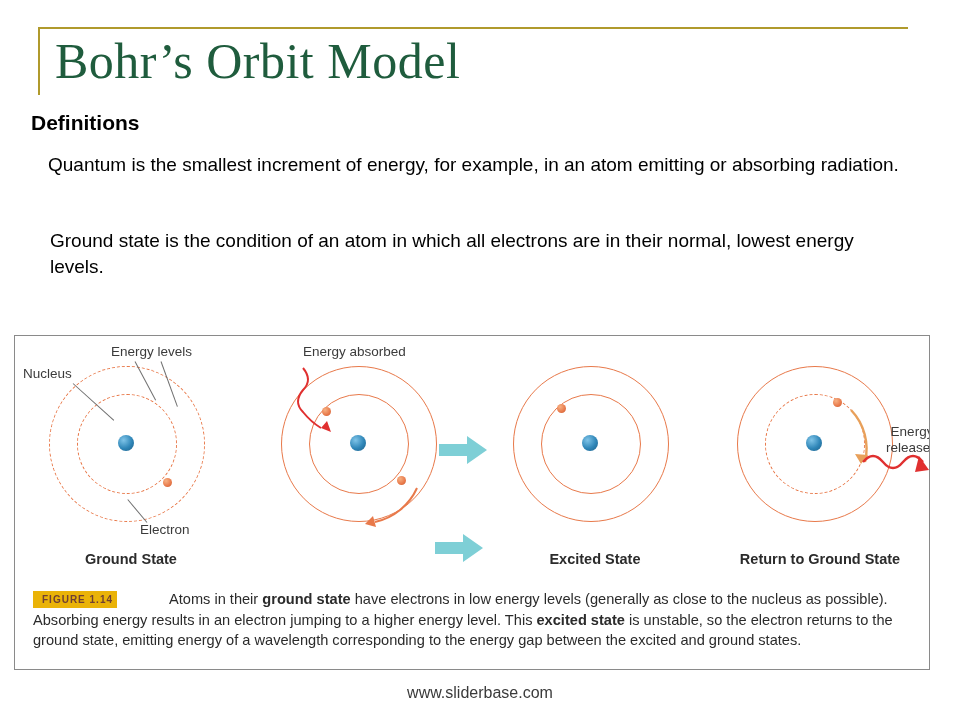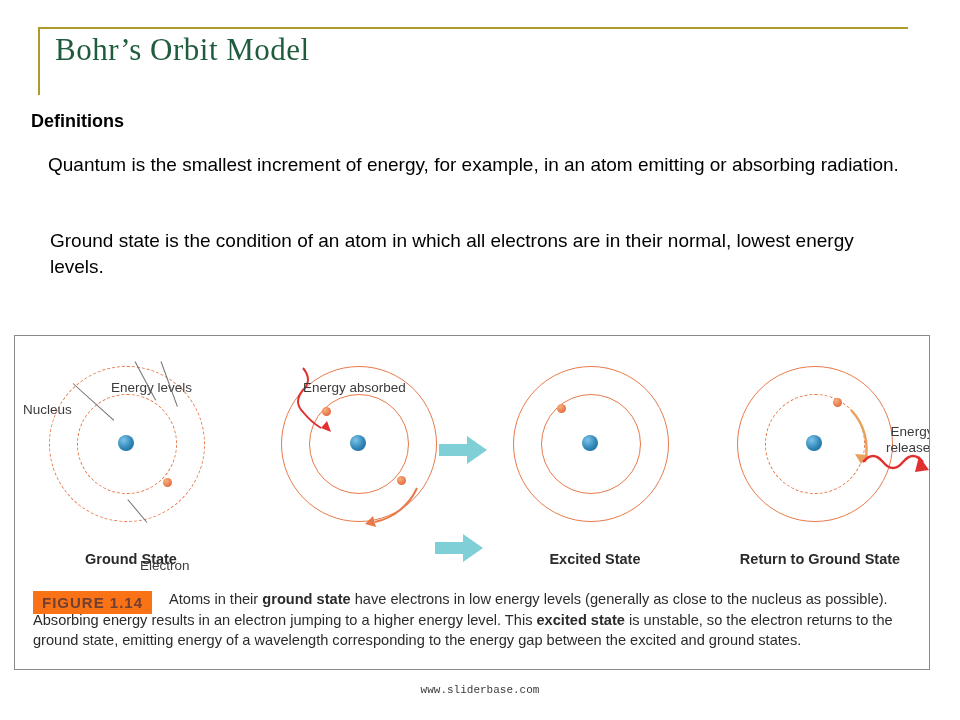--- a/index.html
+++ b/index.html
@@ -36,32 +36,32 @@
     top: 27px;
     width: 2px;
     height: 68px;
     background: #b09a2c;
   }
   .slide-title {
     position: absolute;
     left: 55px;
     top: 32px;
     font-family: "Liberation Serif", serif;
-    font-size: 31px;
+    font-size: 50px;
     color: #1f5c3d;
     letter-spacing: 0.5px;
     white-space: nowrap;
   }
 
   
   .definitions-heading {
     position: absolute;
     left: 31px;
     top: 111px;
-    font-size: 18px;
+    font-size: 21px;
     font-weight: bold;
     color: #000000;
   }
   .para {
     position: absolute;
     font-size: 19px;
     color: #000000;
     line-height: 1.38;
   }
   .para b { font-weight: normal; }
@@ -98,26 +98,26 @@
     position: absolute;
     left: 0;
     top: 250px;
     width: 914px;
     height: 83px;
   }
   .fig-tag {
     position: absolute;
     left: 18px;
     top: 5px;
-    background: #f97316;
+    background: #eab308;
     color: #6f4033;
-    font-size: 15px;
+    font-size: 10px;
     font-weight: bold;
     letter-spacing: 1px;
-    padding: 3px 9px 3px 9px;
+    padding: 3px 4px 3px 9px;
   }
   .caption-text {
     position: absolute;
     left: 18px;
     top: 3px;
     width: 880px;
     font-size: 14.6px;
     color: #2b2b2b;
     line-height: 1.42;
     text-indent: 136px;
@@ -146,21 +146,20 @@
     position: absolute;
     width: 9px; height: 9px;
     border-radius: 50%;
     background: radial-gradient(circle at 35% 32%, #f7b183 0%, #e8794a 60%, #c45a2e 100%);
   }
   .lead-label {
     position: absolute;
     font-size: 13.5px;
     color: #3b3b3b;
     white-space: nowrap;
-    margin-top: 36px;
   }
   .leader {
     position: absolute;
     background: #6f6f6f;
     height: 1px;
     transform-origin: left center;
   }
   .wave-label {
     position: absolute;
     font-size: 13.5px;
@@ -169,23 +168,22 @@
     line-height: 1.2;
   }
 
   
   .footer {
     position: absolute;
     left: 0;
     top: 684px;
     width: 960px;
     text-align: center;
-    font-size: 11px;
+    font-size: 16px;
     color: #3a3a3a;
-    font-family: Liberation Mono, monospace;
   }
 </style>
 </head>
 <body>
 
 <div class="slide">
 
   <div class="title-rule-top"></div>
   <div class="title-rule-left"></div>
   <div class="slide-title">Bohr’s Orbit Model</div>

